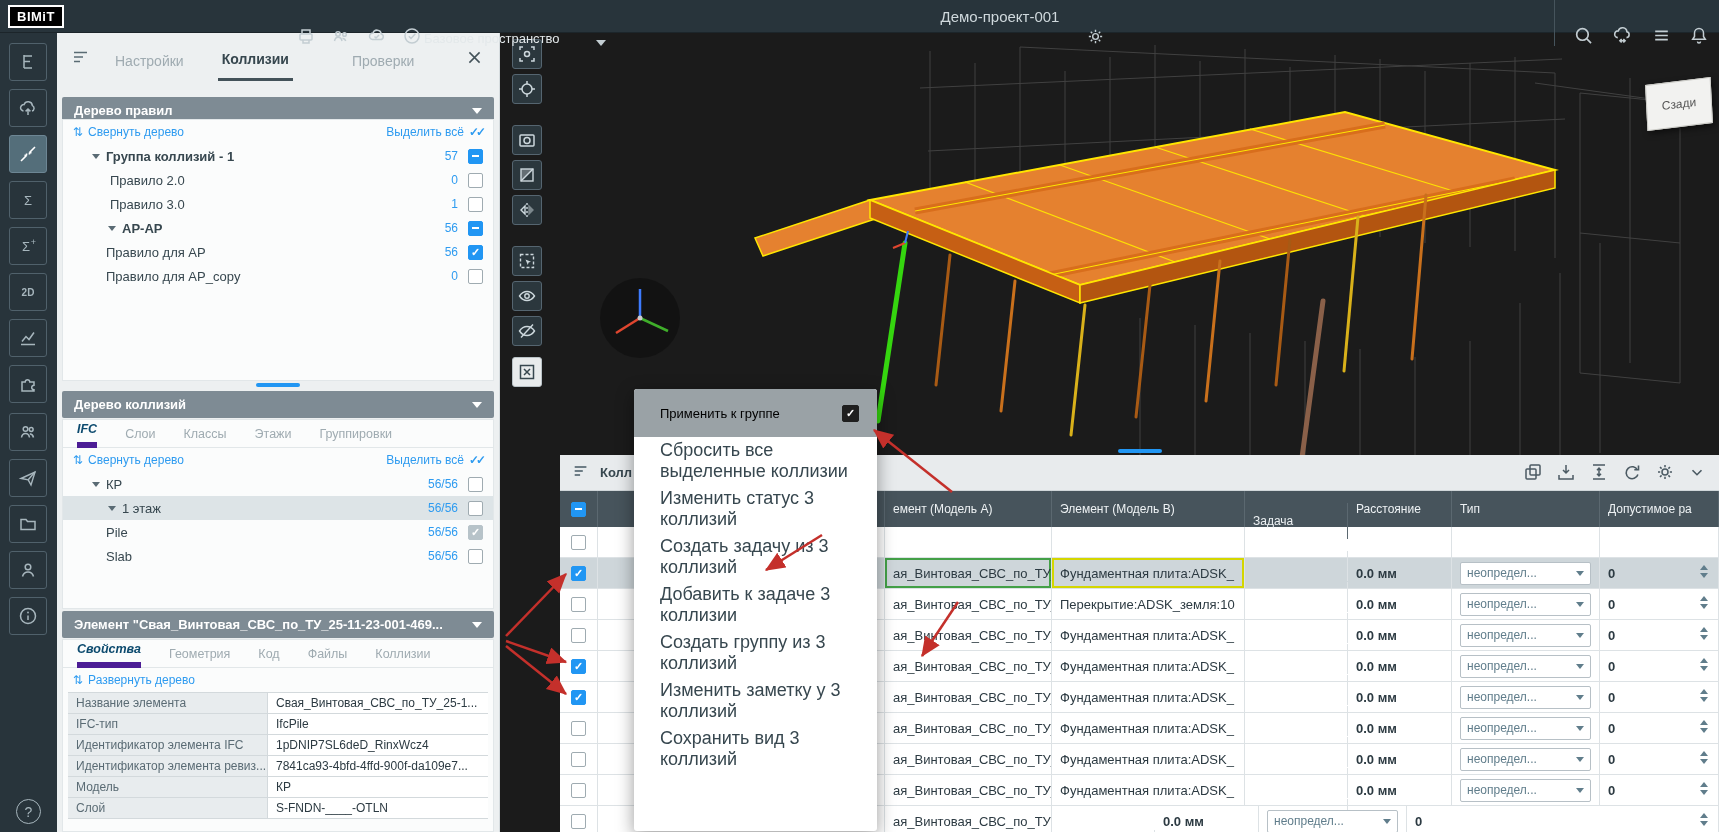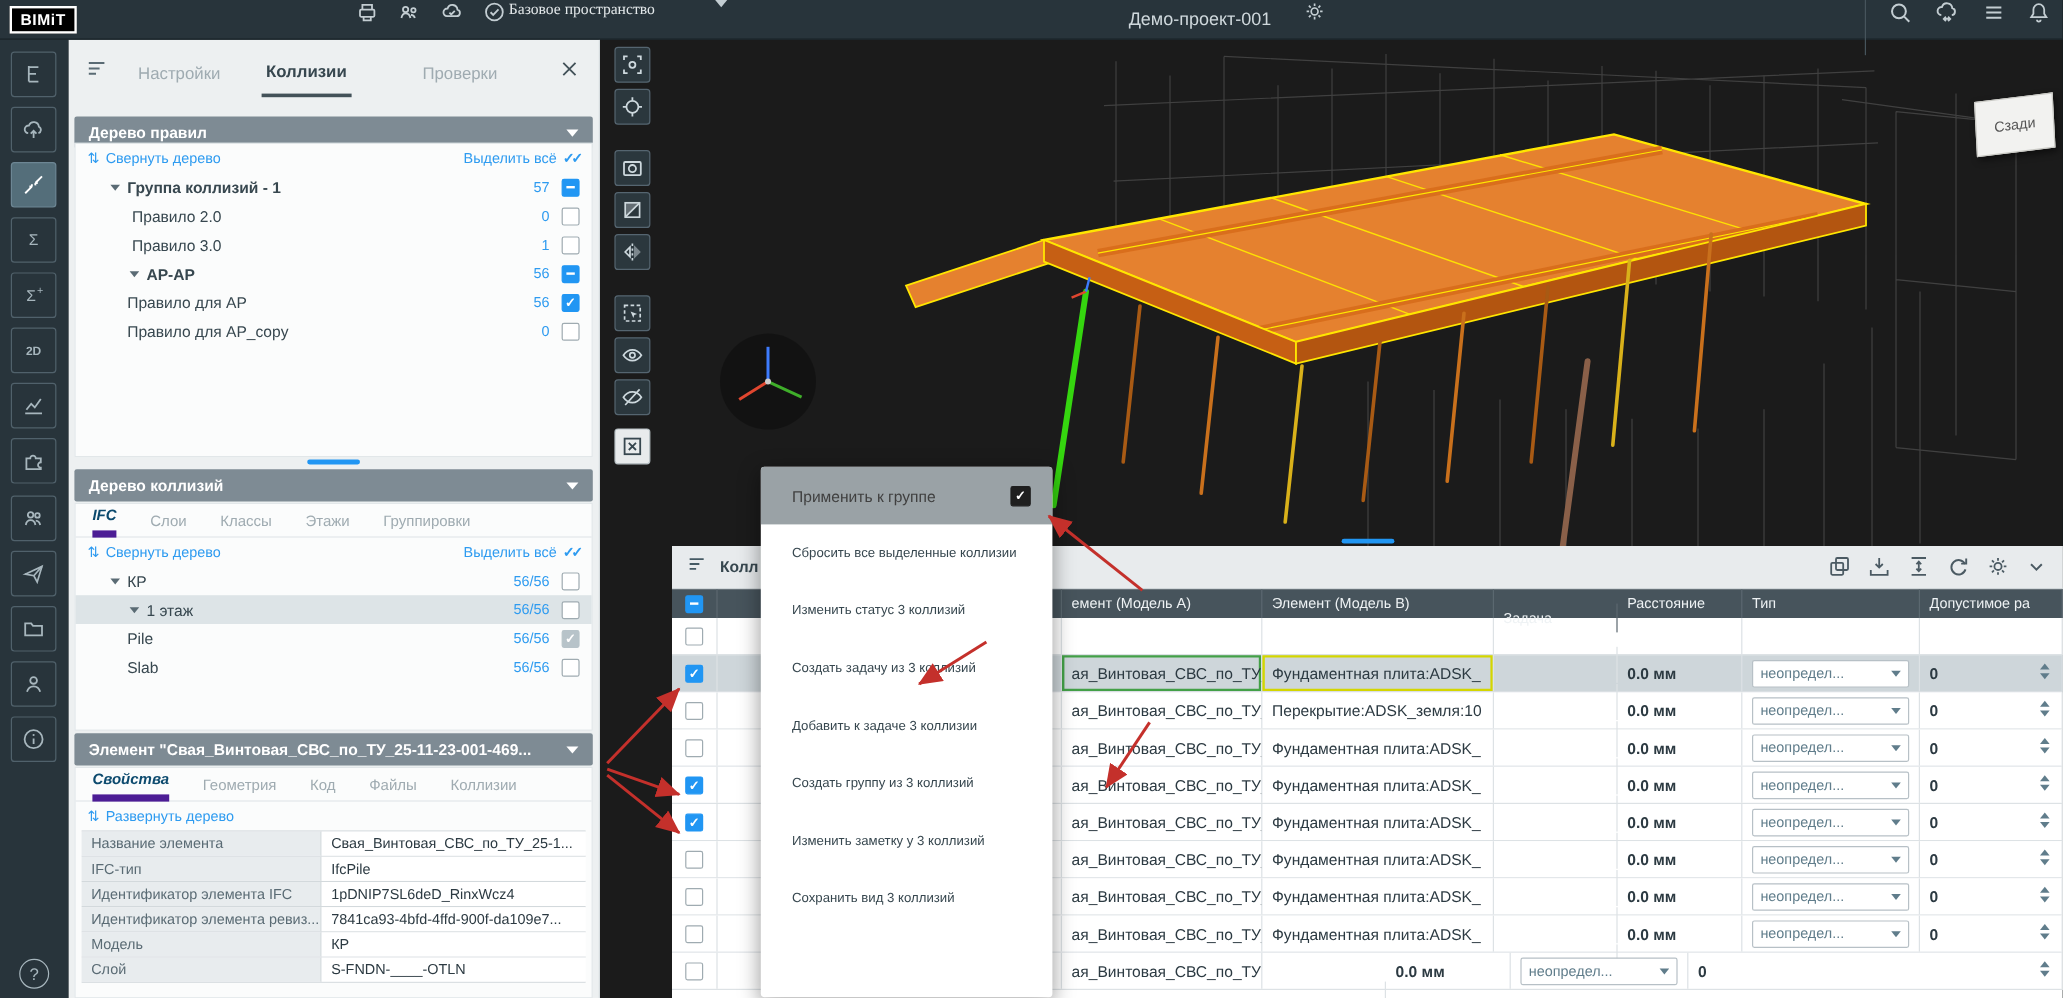--- a/index.html
+++ b/index.html
@@ -5,21 +5,21 @@
   * { margin:0; padding:0; box-sizing:border-box; }
   html,body { width:1719px; height:832px; overflow:hidden; background:#11181c;
     font-family:"Liberation Sans", sans-serif; }
   .stage { position:relative; width:1719px; height:832px; overflow:hidden; }
 
   
   .topbar { position:absolute; left:0; top:0; right:0; height:33px; background:#28343b; z-index:40;
     border-bottom:1px solid #1c252a; }
   .logo { position:absolute; left:8px; top:5px; padding:2px 7px; border:2px solid #fff; color:#fff;
     font-weight:bold; font-size:13px; letter-spacing:.5px; background:#000; }
-  .tb-group { position:absolute; top:0; height:46px; display:flex; align-items:flex-start; gap:15px; color:#c3cdd2;font-family:Liberation Serif, serif; }
+  .tb-group { position:absolute; top:0; height:46px; display:flex; align-items:flex-end; gap:15px; color:#c3cdd2; }
   .tb-icons-left { left:296px; }
   .tb-ws { left:424px; font-size:13px; color:#e3e8ea; }
   .tb-ws-caret { left:596px; }
   .tb-project { position:absolute; left:900px; width:200px; top:0; height:33px; display:flex;
     align-items:center; justify-content:center; color:#cfd8dc; font-size:15px; }
   .tb-gear { left:1086px; }
   .tb-right { right:10px; gap:17px; padding-left:18px; border-left:1px solid #46545c; }
   .tb-group svg, .rail svg, .vp-tools svg, .tt-icons svg { display:block; }
   .tri { width:0; height:0; display:inline-block; }
   .tri.down { border-left:5px solid transparent; border-right:5px solid transparent; border-top:6px solid currentColor; }
@@ -85,21 +85,21 @@
   .prow { display:flex; height:21px; border-bottom:1px solid #d3d9dc; font-size:12px; }
   .prow .pn { width:200px; background:#e8ecee; color:#5a6b74; padding:3px 8px; border-right:1px solid #d3d9dc;
     white-space:nowrap; overflow:hidden; }
   .prow .pv { flex:1; background:#fff; color:#2c3a42; padding:3px 8px; white-space:nowrap; overflow:hidden; }
 
   
   .tablepanel { position:absolute; left:560px; top:455px; right:0; bottom:0; background:#fff; z-index:15; }
   .ttitle { height:36px; background:#e8ebed; display:flex; align-items:center; padding:0 12px; border-bottom:1px solid #d0d6d9; }
   .ttitle .name { font-size:13px; font-weight:bold; color:#37474f; margin-left:10px; }
   .tt-icons { position:absolute; right:13px; top:7px; display:flex; gap:13px; color:#4b5a63; align-items:center; }
-  .thead { height:24px; background:#47545c; display:flex; color:#eef2f4; font-size:12px; align-items:center; }
+  .thead { height:36px; background:#47545c; display:flex; color:#eef2f4; font-size:12px; align-items:center; }
   .thead > div { height:100%; display:flex; align-items:center; padding:0 8px; border-right:1px solid #5b6870;
     white-space:nowrap; overflow:hidden; }
   .trowT { height:31px; display:flex; border-bottom:1px solid #dde2e5; background:#fff; font-size:13px; color:#2c3a42; }
   .trowT.sel { background:#ced6da; }
   .trowT > div { height:100%; display:flex; align-items:center; padding:0 8px; border-right:1px solid #dde2e5;
     white-space:nowrap; overflow:hidden; }
   .c-cb { width:38px; justify-content:center; } .c-cb .cb { margin-left:0; }
   .c-hid { width:287px; } .c-a { width:167px; } .c-b { width:193px; } .c-task { width:103px;margin-top:24px; }
   .c-dist { width:104px; font-weight:bold; } .c-type { width:148px; } .c-allow { flex:1; font-weight:bold; position:relative; }
   .cell-green { box-shadow:inset 0 0 0 2px #43a047; }
@@ -109,23 +109,23 @@
   .dd .tri { margin-left:auto; border-left:4px solid transparent; border-right:4px solid transparent;
     border-top:5px solid #607d8b; }
   .spin { position:absolute; right:10px; top:7px; display:flex; flex-direction:column; gap:3px; }
   .spin b { width:0; height:0; border-left:4px solid transparent; border-right:4px solid transparent; }
   .spin .u { border-bottom:5px solid #607d8b; } .spin .d { border-top:5px solid #607d8b; }
 
   
   .cmenu { position:absolute; left:634px; top:389px; width:243px; height:442px; background:#fff; z-index:25;
     border-radius:3px; overflow:hidden; box-shadow:0 5px 18px rgba(0,0,0,.4); }
   .cm-head { height:48px; background:#9aa2a6; display:flex; align-items:center; padding:0 18px 0 26px;
-    font-size:13px; color:#404040; }
+    font-size:13px; color:#000000; }
   .cm-head .cb { margin-left:auto; }
-  .cm-item { height:48px; display:flex; align-items:center; padding:0 26px; font-size:11px; color:#37474f; }
+  .cm-item { height:48px; display:flex; align-items:center; padding:0 26px; font-size:18px; color:#37474f; }
 
   
   .arrows { position:absolute; left:0; top:0; z-index:50; pointer-events:none; }
 </style>
 </head>
 <body>
 
 <div class="stage">
 
   <header class="topbar">

